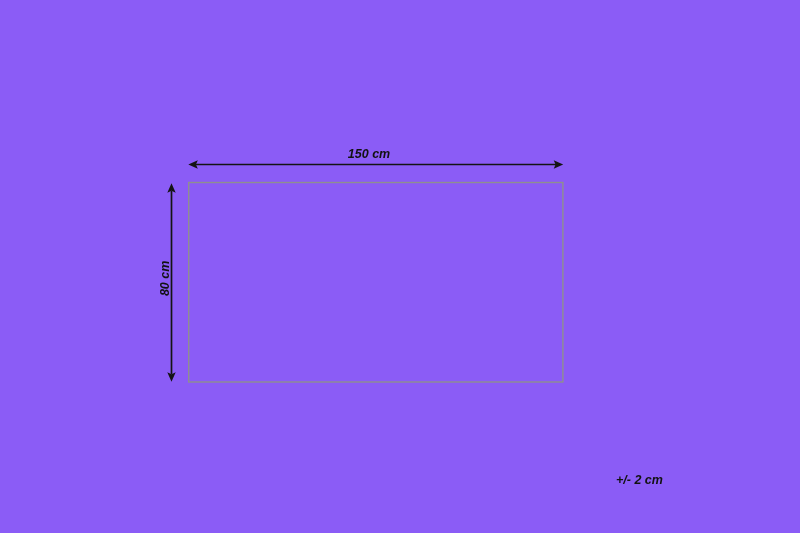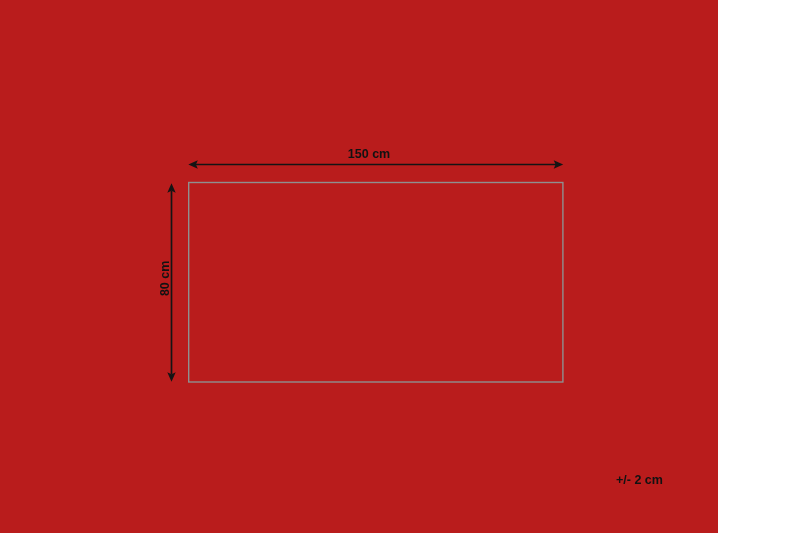--- a/index.html
+++ b/index.html
@@ -1,16 +1,16 @@
 <!DOCTYPE html>
 <html><head>
 <meta charset="utf-8">
 <style>
   html,body{margin:0;padding:0;background:#ffffff;}
-  .canvas{position:relative;width:718px;height:533px;background:#b91c1c;overflow:hidden;}
+  .canvas{position:relative;width:800px;height:533px;background:#8b5cf6;overflow:hidden;font-style:italic;}
   svg{position:absolute;left:0;top:0;}
   text{font-family:"Liberation Sans",sans-serif;font-weight:bold;fill:#121212;}
 </style>
 </head>
 <body>
 <div class="canvas">
 <svg width="800" height="533" viewBox="0 0 800 533">
 
   <rect x="188.7" y="182.5" width="374.2" height="199.5" fill="none" stroke="#8f8f8f" stroke-width="1.4"></rect>
 

